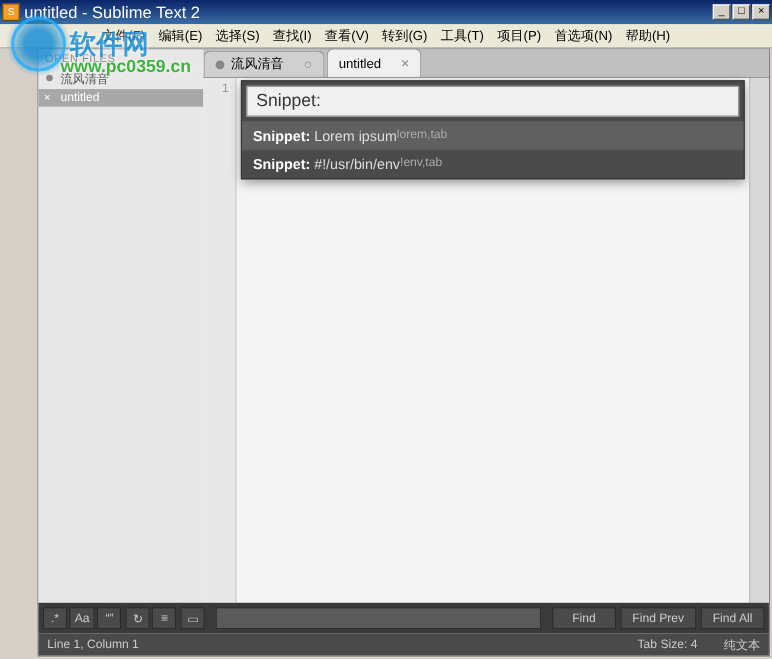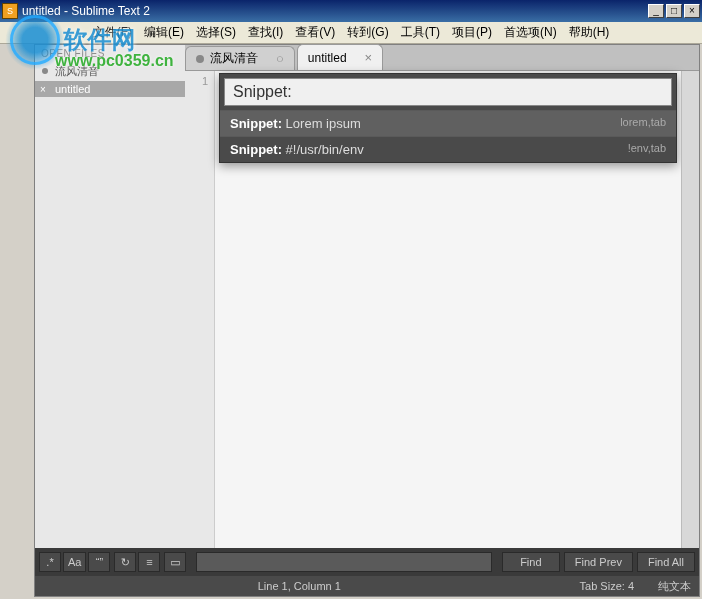--- a/index.html
+++ b/index.html
@@ -1,21 +1,21 @@
 <!DOCTYPE html>
 <html><head>
 <meta charset="utf-8">
 <style>
 * { margin: 0; padding: 0; box-sizing: border-box; font-family: "Microsoft YaHei", Arial, sans-serif; }
 body { width: 702px; height: 599px; background: #d4d0c8; overflow: hidden; position: relative; }
 
 
 .titlebar { height: 22px; background: linear-gradient(#0a246a, #3a6ea5); display: flex; align-items: center; padding: 0 2px; }
 .titlebar .app-icon { width: 16px; height: 16px; background: #f0a020; border: 1px solid #604000; margin-right: 4px; font-size: 9px; text-align: center; line-height: 14px; color: #fff; }
-.titlebar .title-text { color: #fff; font-size: 12px; flex: 1; }
+.titlebar .title-text { color: #fff; font-size: 15px; flex: 1; }
 .titlebar .win-btns { display: flex; gap: 2px; }
 .titlebar .win-btn { width: 16px; height: 14px; background: #d4d0c8; border: 1px solid #fff; border-right-color: #404040; border-bottom-color: #404040; font-size: 10px; text-align: center; line-height: 12px; cursor: pointer; }
 
 
 .menubar { height: 22px; background: #ece9d8; display: flex; align-items: center; padding: 0 4px; font-size: 12px; border-bottom: 1px solid #aca899; justify-content: center; }
 .menubar .menu-item { padding: 2px 6px; cursor: pointer; }
 
 
 .watermark { position: absolute; top: 10px; left: 5px; z-index: 100; pointer-events: none; opacity: 0.85; }
 .watermark .wm-logo { width: 60px; height: 60px; background: radial-gradient(circle, #1a8fd4 30%, transparent 70%); border-radius: 50%; display: inline-block; vertical-align: middle; position: relative; }
@@ -43,38 +43,38 @@
 
 
 .editor { position: absolute; top: 26px; left: 150px; right: 18px; bottom: 48px; background: #f5f5f5; }
 .gutter { position: absolute; top: 0; left: 0; width: 30px; height: 100%; background: #e8e8e8; border-right: 1px solid #ccc; }
 .gutter .line-num { font-size: 11px; color: #999; text-align: right; padding: 4px 6px 0 0; }
 .editor-body { position: absolute; top: 0; left: 30px; right: 0; bottom: 0; }
 
 
 .palette { position: absolute; top: 2px; left: 4px; right: 4px; background: #4a4a4a; border: 1px solid #333; box-shadow: 0 3px 10px rgba(0,0,0,0.4); }
 .palette .palette-input { background: #f0f0f0; border: 1px solid #888; margin: 4px; padding: 4px 8px; font-size: 16px; color: #333; }
-.palette .palette-item { padding: 5px 10px; font-size: 13px; color: #ddd; display: flex; justify-content: space-between; border-top: 1px solid #5a5a5a; gap: 24px; }
+.palette .palette-item { padding: 5px 10px; font-size: 13px; color: #ddd; display: flex; border-top: 1px solid #5a5a5a; }
 .palette .palette-item.sel { background: #606060; }
 .palette .palette-item .pi-label b { color: #fff; font-weight: bold; }
 .palette .palette-item .pi-hint { color: #aaa; font-size: 11px; }
 
 
 .minimap { position: absolute; top: 26px; right: 0; width: 18px; bottom: 48px; background: #d8d8d8; border-left: 1px solid #bbb; }
 
 
 .findbar { position: absolute; bottom: 20px; left: 0; right: 0; height: 28px; background: #3a3a3a; display: flex; align-items: center; padding: 0 4px; gap: 4px; }
 .findbar .fb-btn { height: 20px; min-width: 22px; background: #4a4a4a; border: 1px solid #2a2a2a; color: #ccc; font-size: 11px; display: flex; align-items: center; justify-content: center; cursor: pointer; padding: 0 4px; }
 .findbar .fb-btn.wide { min-width: 58px; padding: 0 10px; }
 .findbar .fb-input { flex: 1; height: 20px; background: #5a5a5a; border: 1px solid #2a2a2a; color: #fff; padding: 0 6px; font-size: 11px; margin: 0 6px; }
 .findbar .fb-group { display: flex; gap: 2px; }
 
 
 .statusbar { position: absolute; bottom: 0; left: 0; right: 0; height: 20px; background: #4a4a4a; color: #ccc; font-size: 11px; display: flex; align-items: center; padding: 0 8px; }
-.statusbar .sb-left { flex: 1; text-align: center; }
+.statusbar .sb-left { flex: 1; }
 .statusbar .sb-item { margin-left: 24px; cursor: pointer; }
 </style>
 </head>
 <body>
 
 <div class="titlebar">
   <div class="app-icon">S</div>
   <div class="title-text">untitled - Sublime Text 2</div>
   <div class="win-btns">
     <div class="win-btn">_</div>

